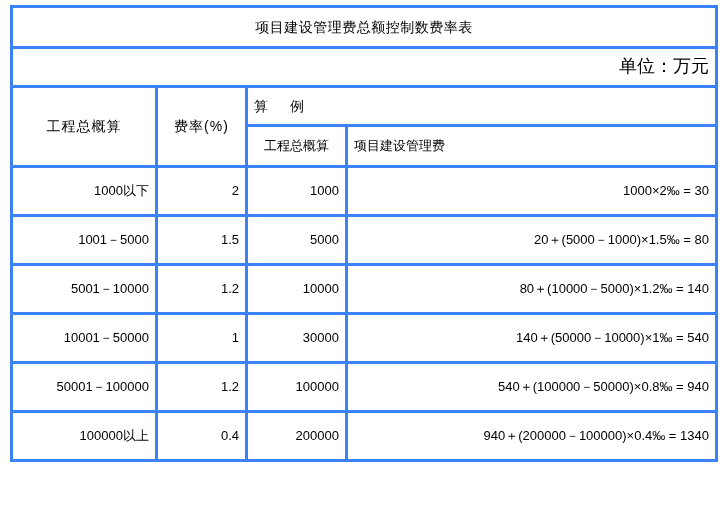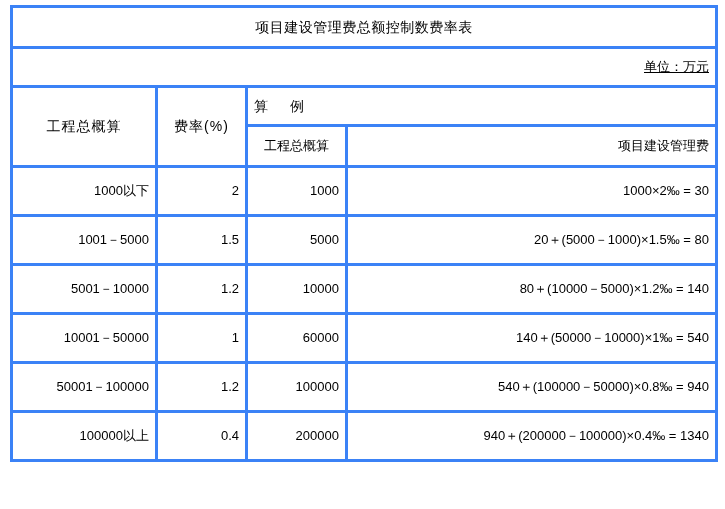--- a/index.html
+++ b/index.html
@@ -37,35 +37,34 @@
   .title-cell {
     text-align: center;
     height: 38px;
     font-size: 14px;
     letter-spacing: 0.5px;
   }
   .unit-cell {
     text-align: right;
     height: 36px;
     padding-right: 10px;
-    font-size: 13px;
-    text-decoration: underline;
+    font-size: 18px;
   }
   .hdr-left {
     text-align: center;
     font-size: 14px;
     letter-spacing: 1px;
   }
   .hdr-example {
     font-size: 14px;
     letter-spacing: 4px;
     height: 36px;
   }
   .sub-hdr {
-    text-align: right;
+    text-align: left;
     font-size: 13px;
     height: 38px;
     padding-left: 8px;
   }
   .sub-hdr.center-ish {
     text-align: center;
   }
   .data-row td {
     height: 46px;
     font-size: 13px;
@@ -125,21 +124,21 @@
       </tr>
       <tr class="data-row">
         <td class="txt-left">5001－10000</td>
         <td class="num-right">1.2</td>
         <td class="num-right">10000</td>
         <td class="txt-left">80＋(10000－5000)×1.2‰ = 140</td>
       </tr>
       <tr class="data-row">
         <td class="txt-left">10001－50000</td>
         <td class="num-right">1</td>
-        <td class="num-right">60000</td>
+        <td class="num-right">30000</td>
         <td class="txt-left">140＋(50000－10000)×1‰ = 540</td>
       </tr>
       <tr class="data-row">
         <td class="txt-left">50001－100000</td>
         <td class="num-right">1.2</td>
         <td class="num-right">100000</td>
         <td class="txt-left">540＋(100000－50000)×0.8‰ = 940</td>
       </tr>
       <tr class="data-row">
         <td class="txt-left">100000以上</td>

